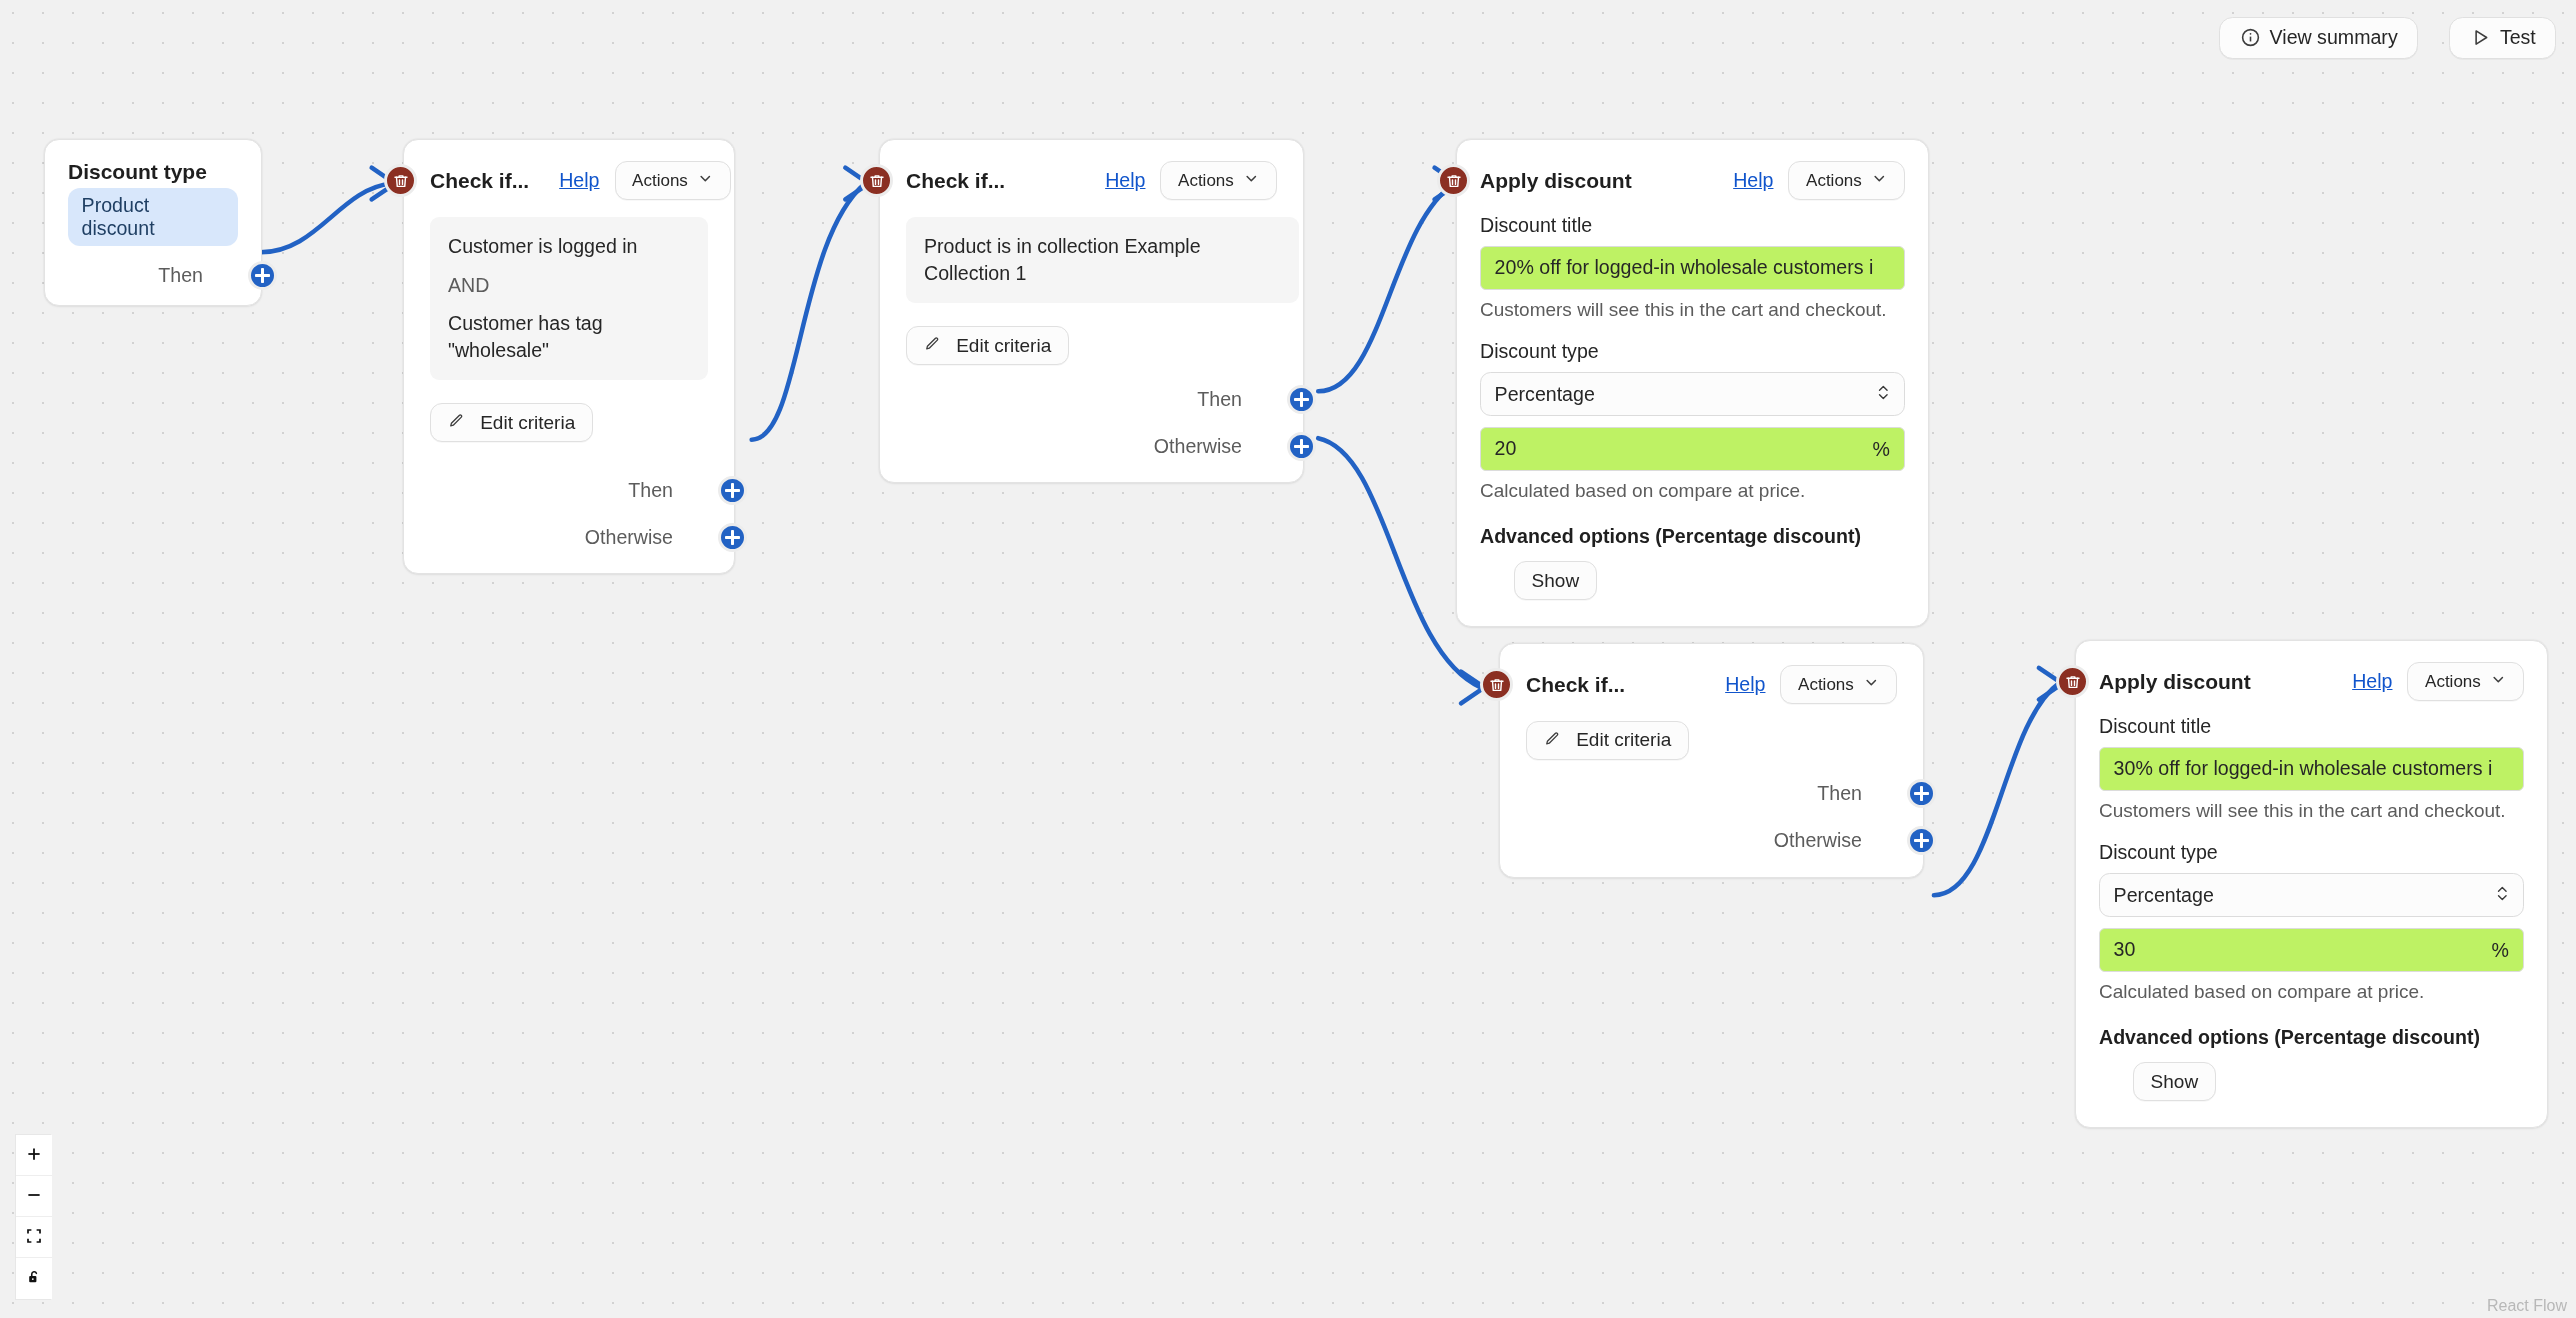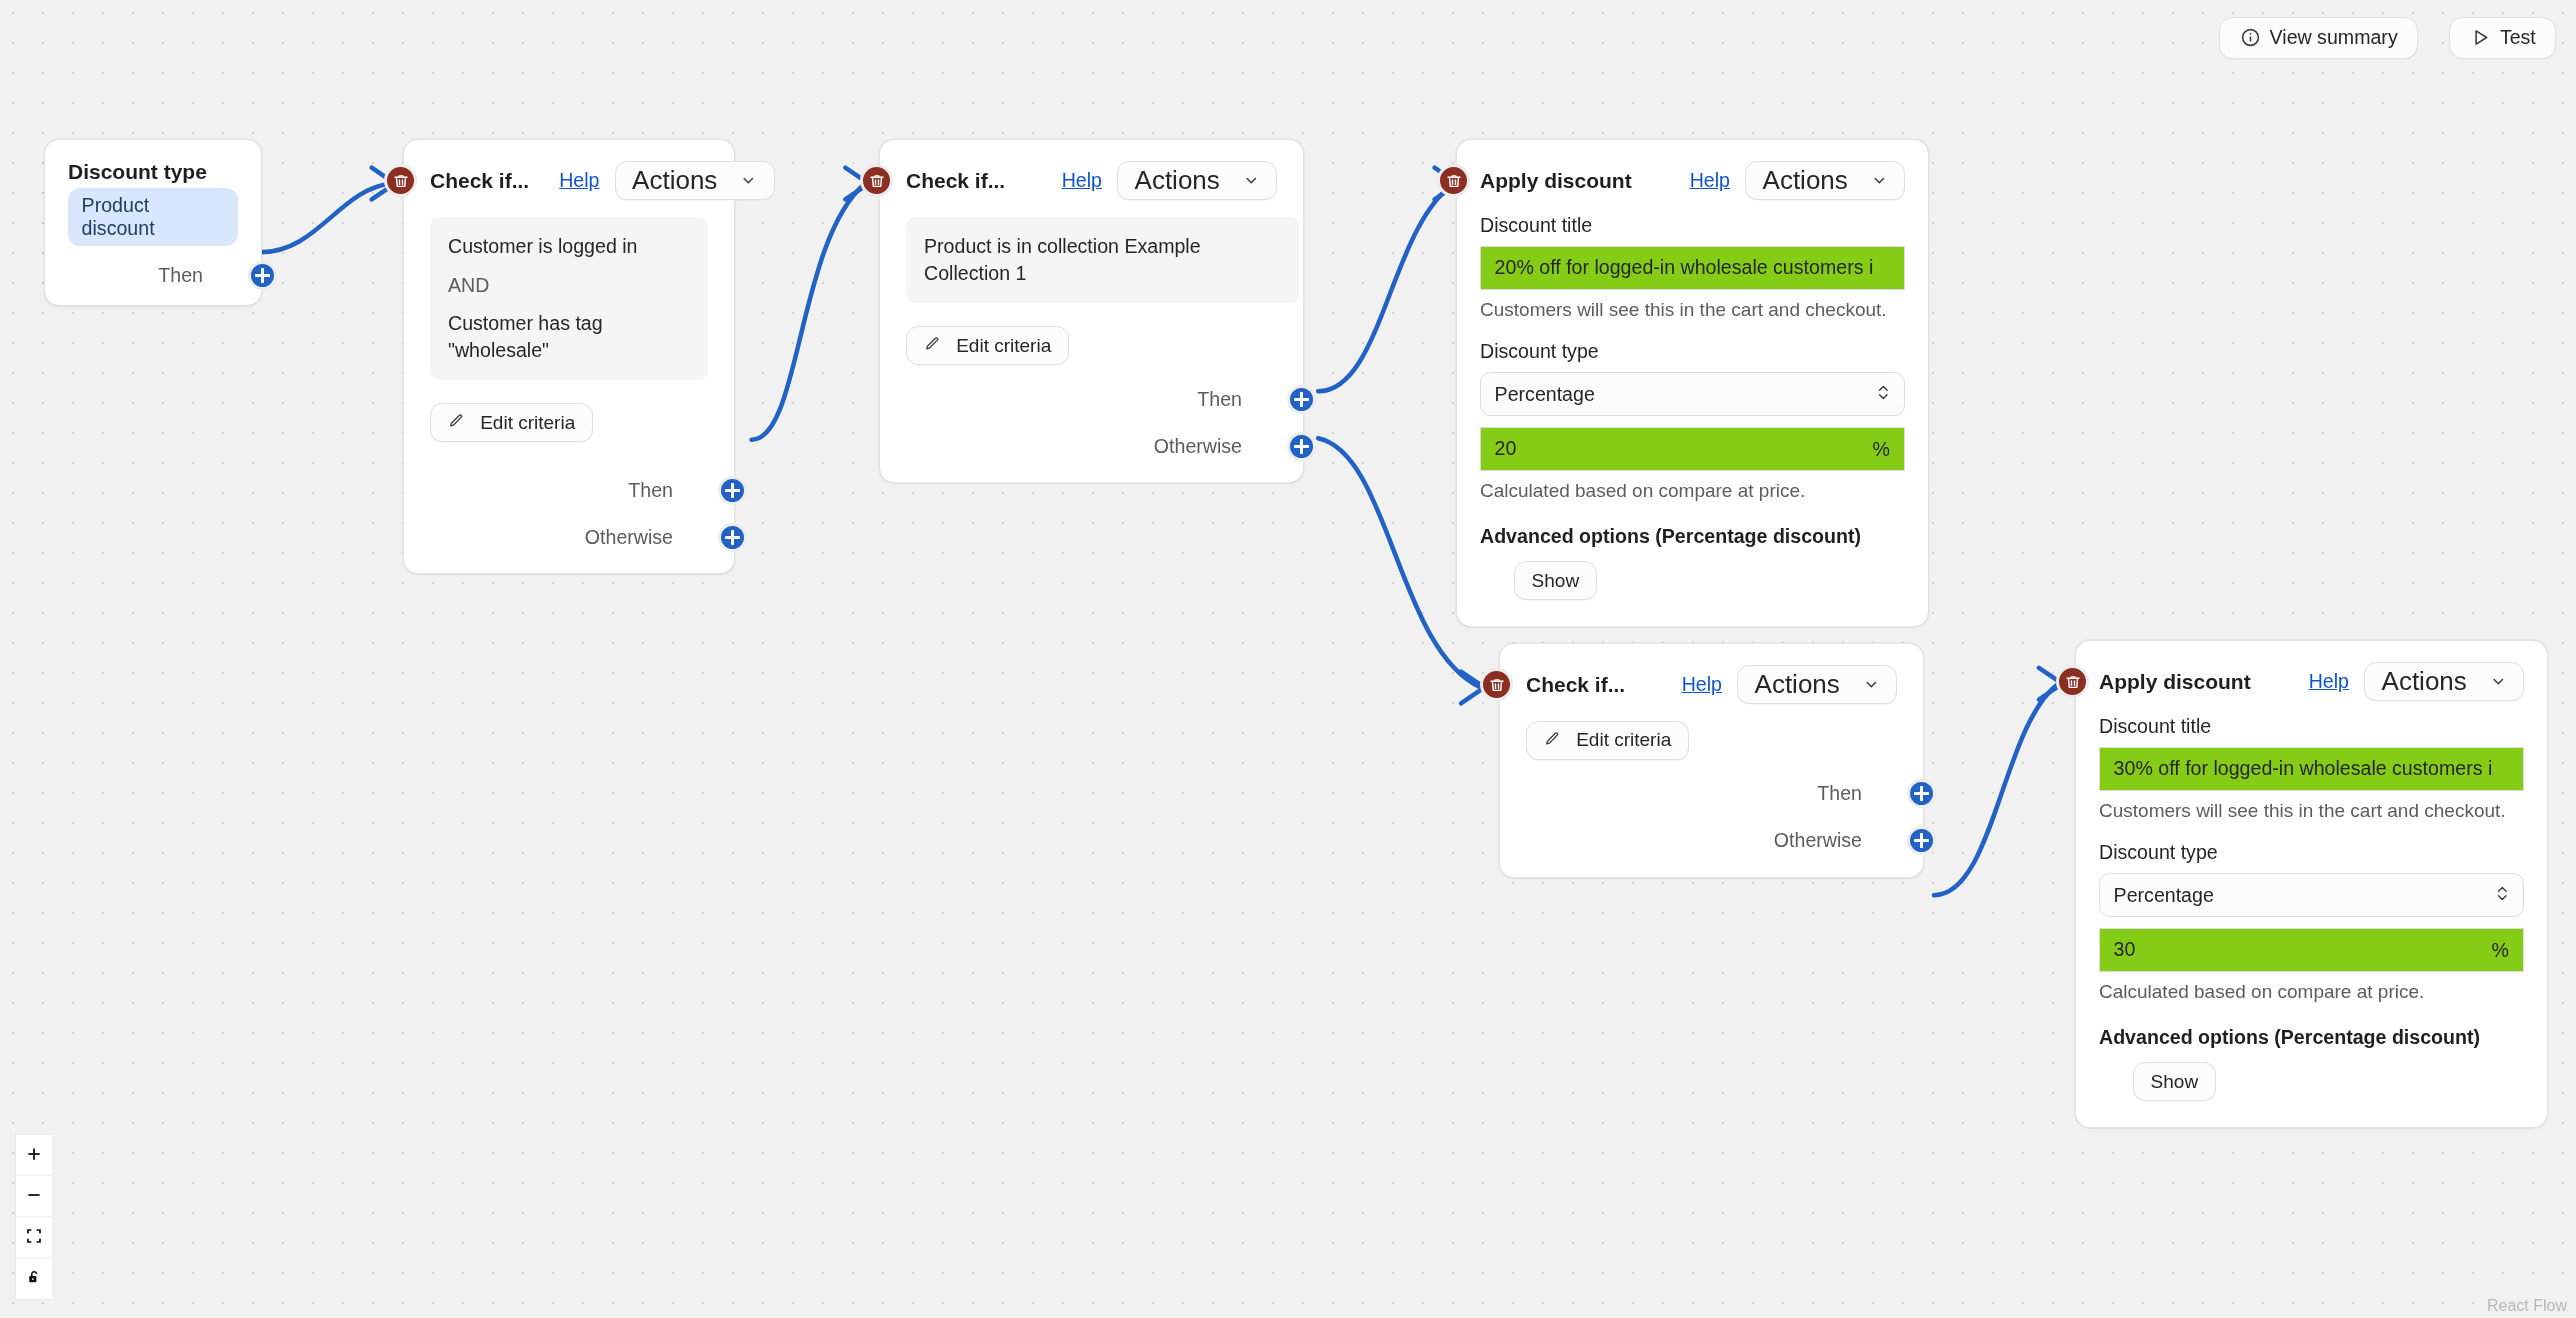--- a/index.html
+++ b/index.html
@@ -57,25 +57,25 @@
     font-size: 21px; font-weight: bold; color: #1f1f1f;
     white-space: nowrap;
   }
   .head-spacer { flex: 1 1 auto; }
   .help-link {
     font-size: 19.6px; color: #1155cc;
     text-decoration: underline;
     cursor: pointer; white-space: nowrap;
   }
   .actions-btn {
-    display: flex; align-items: center; gap: 23px;
+    display: flex; align-items: center; gap: 9px;
     height: 39px; padding: 0 16.6px;
     background: #fcfcfc; border: 0.8px solid #e0e0e0;
     border-radius: 12px;
-    font-size: 26px; color: #262626; cursor: pointer;
+    font-size: 17px; color: #262626; cursor: pointer;
     white-space: nowrap;
     box-shadow: 0 0.8px 0 rgba(0,0,0,.04);
   }
 
   
   .criteria-box {
     background: #f5f5f5;
     border-radius: 9px;
     padding: 16.6px 18px;
     margin-bottom: 23px;
@@ -143,23 +143,23 @@
     cursor: pointer; z-index: 45;
   }
 
   
   .field-label {
     font-size: 19.6px; color: #262626;
     margin: 0 0 9px 0;
   }
   .text-input {
     width: 100%; height: 44px;
-    background: #84cc16;
+    background: #bef264;
     border: 0.8px solid #dcdcdc;
-    border-radius: 1px;
+    border-radius: 6px;
     padding: 0 13.6px;
     font-family: "Liberation Sans", sans-serif;
     font-size: 19.6px; color: #262626;
     outline: none;
   }
   .help-text {
     font-size: 19px; color: #5c5c5c;
     margin: 9px 0 19.6px 0;
   }
   .select-wrap { position: relative; width: 100%; }

